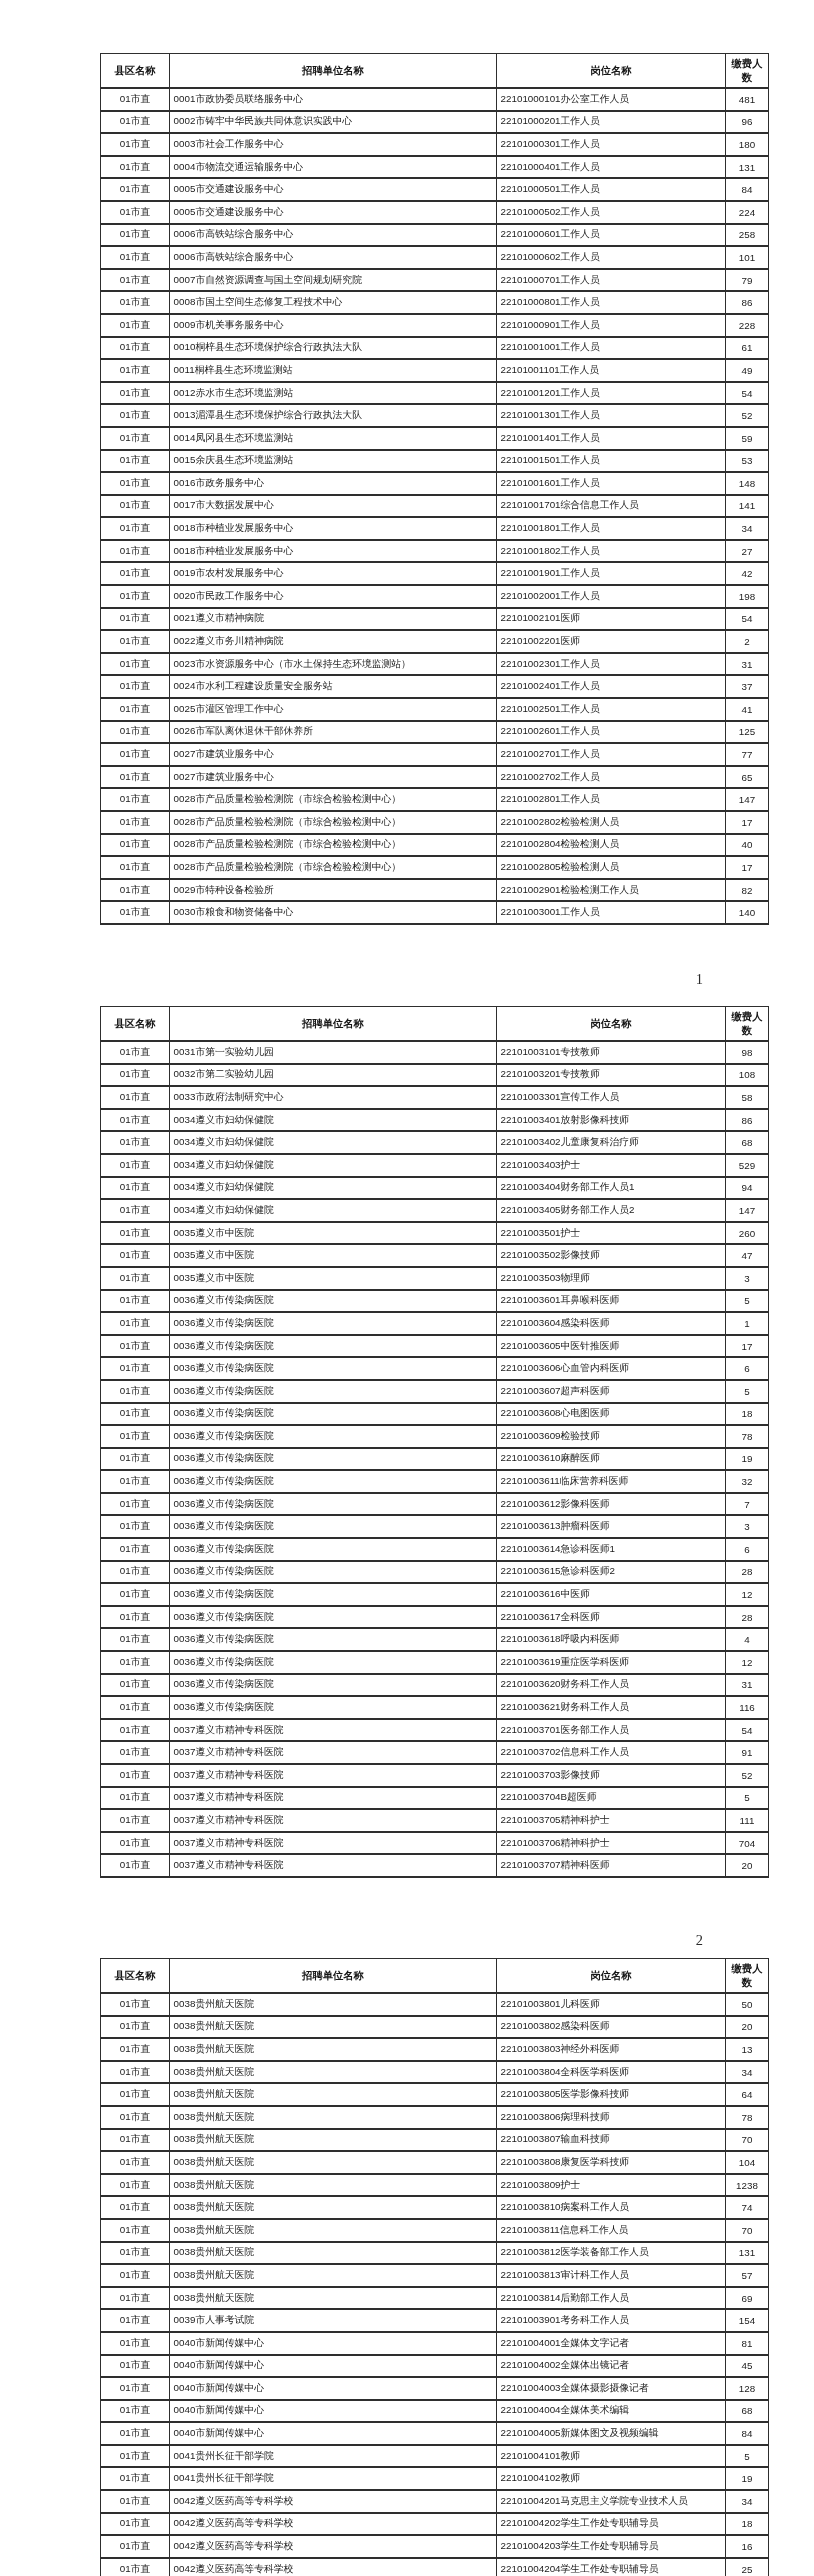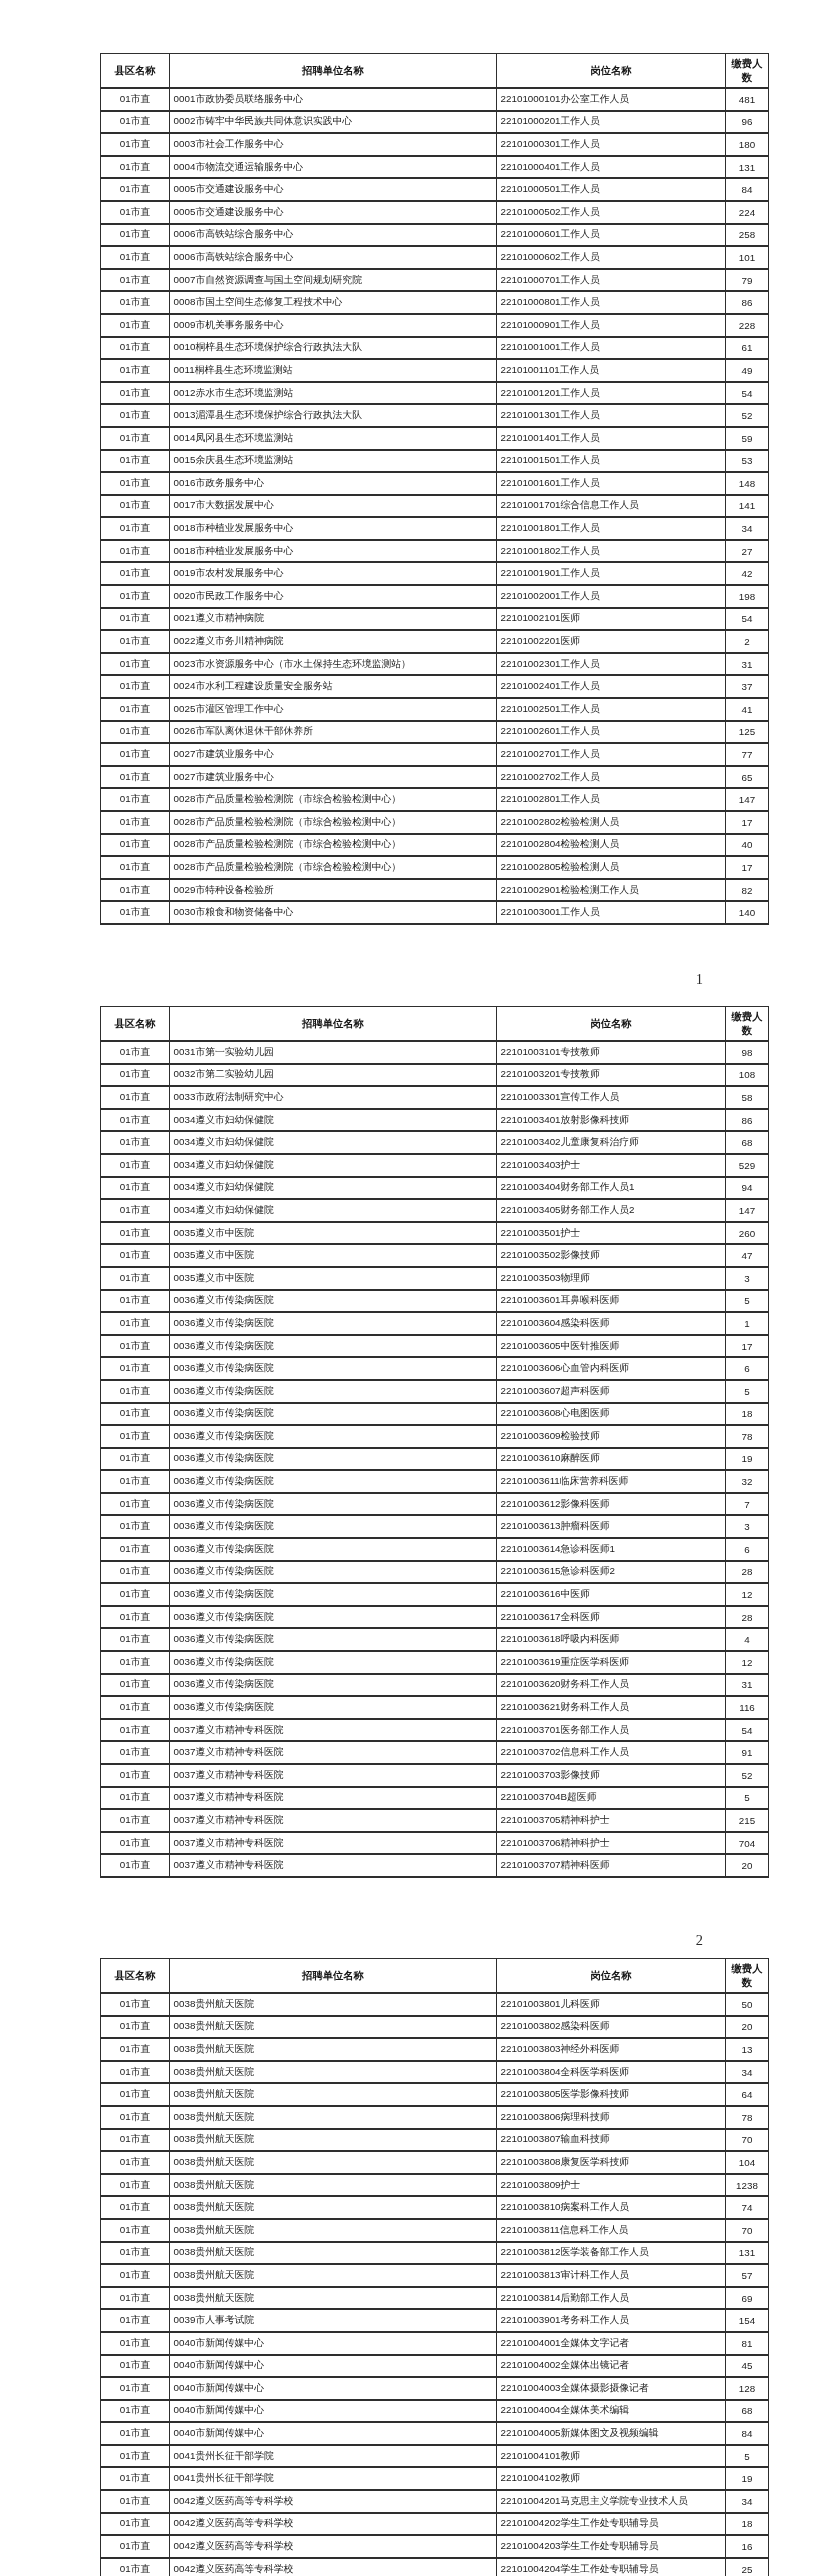--- a/index.html
+++ b/index.html
@@ -538,21 +538,21 @@
           <tr>
             <td class="c0">01市直</td>
             <td class="c1">0037遵义市精神专科医院</td>
             <td class="c2">22101003704B超医师</td>
             <td class="c3">5</td>
           </tr>
           <tr>
             <td class="c0">01市直</td>
             <td class="c1">0037遵义市精神专科医院</td>
             <td class="c2">22101003705精神科护士</td>
-            <td class="c3">215</td>
+            <td class="c3">111</td>
           </tr>
           <tr>
             <td class="c0">01市直</td>
             <td class="c1">0037遵义市精神专科医院</td>
             <td class="c2">22101003706精神科护士</td>
             <td class="c3">704</td>
           </tr>
           <tr>
             <td class="c0">01市直</td>
             <td class="c1">0037遵义市精神专科医院</td>

